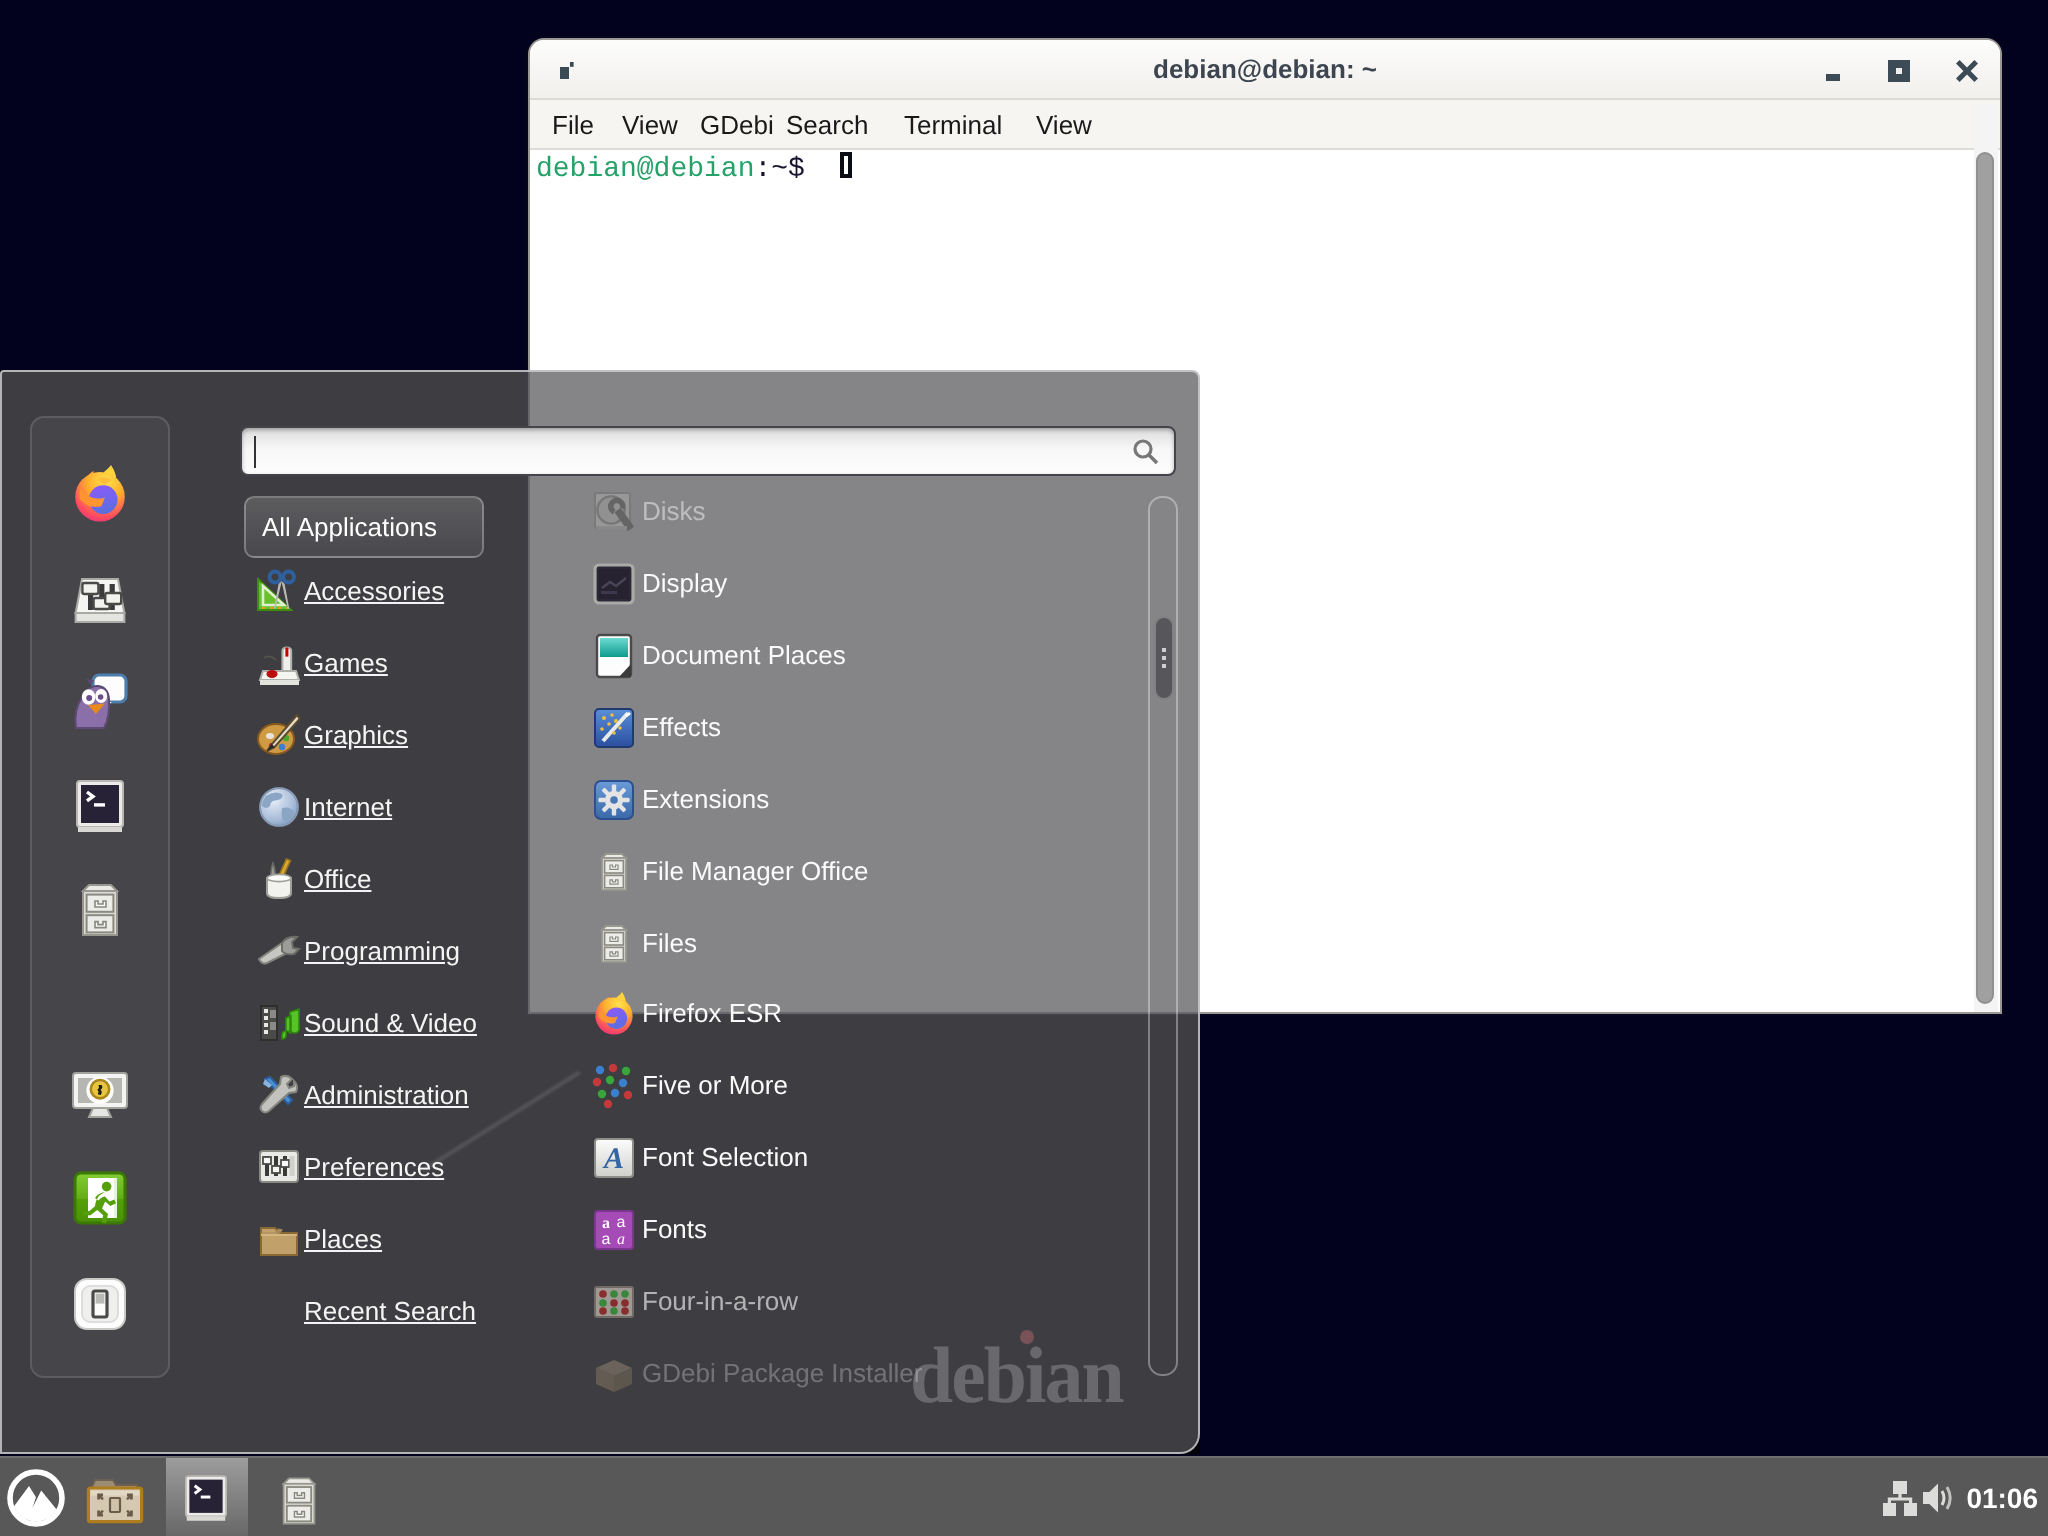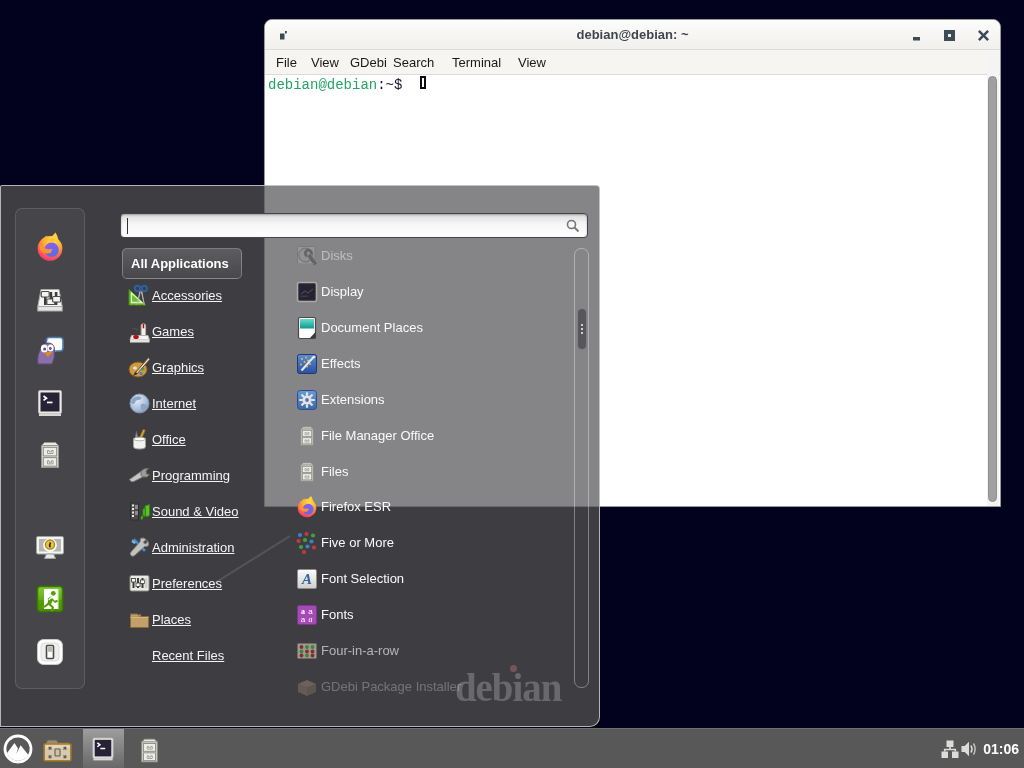--- a/index.html
+++ b/index.html
@@ -28,21 +28,21 @@
 
 .wbtn { position:absolute; top:9px; }
 
 
 #menu { left:0px; top:185px; width:600px; height:542px; background:rgba(86,86,90,0.72); border:1px solid rgba(210,210,212,0.8); border-radius:2px 4px 10px 0; }
 #sidebar { left:14px; top:22px; width:70px; height:481px; border:1px solid rgba(255,255,255,0.13); background:rgba(255,255,255,0.045); border-radius:7px; }
 .sicon { position:absolute; left:33px; width:32px; height:32px; }
 #search { left:119px; top:27px; width:468px; height:25px; background:linear-gradient(#dcdcdc,#f7f7f7 45%,#fdfdfd); border:1px solid #44444a; border-radius:4px; box-shadow:inset 0 1px 2px rgba(0,0,0,0.3); }
 #scursor { left:6px; top:4px; width:1px; height:16px; background:#333; }
 #allapps { left:121px; top:62px; width:120px; height:31px; background:linear-gradient(rgba(255,255,255,0.16),rgba(255,255,255,0.06)); border:1px solid rgba(255,255,255,0.28); border-radius:5px; }
-#allapps span { position:absolute; left:8px; top:7px; font-size:13px; color:#fff;font-weight:bold; }
+#allapps span { position:absolute; left:8px; top:7px; font-size:13px; color:#fff; }
 .cat { position:absolute; left:127px; height:24px; }
 .cat .ci { position:absolute; left:0; top:0; width:23px; height:23px; }
 .cat .cl { position:absolute; left:24px; top:4px; font-size:13px; color:#f4f4f4; white-space:nowrap;text-decoration:underline; }
 .app { position:absolute; left:294px; height:24px; }
 .app .ai { position:absolute; left:0; top:0; width:24px; height:24px; }
 .app .al { position:absolute; left:26px; top:4px; font-size:13px; color:#fafafa; white-space:nowrap; }
 #mscroll-track { left:573px; top:62px; width:15px; height:440px; border:1px solid rgba(255,255,255,0.35); border-radius:7px; }
 #mscroll { left:575.5px; top:122px; width:10px; height:42px; background:#57575b; border:1px solid rgba(255,255,255,0.25); border-radius:5px; }
 #mscroll .dots { position:absolute; left:3px; top:15px; width:2px; height:2px; background:#cfcfcf; box-shadow:0 4px 0 #cfcfcf, 0 8px 0 #cfcfcf; }
 
@@ -297,21 +297,21 @@
     </div>
 <div class="cat" style="top:422px">
       <svg class="ci" width="23" height="23" viewBox="0 0 23 23">
         <path d="M2.5 6 h7 l2 2.5 h9 v11 h-18 z" fill="#c2a06a" stroke="#8a6a34" stroke-width="1"></path>
         <path d="M2.5 10 h18 v-1 h-18 z" fill="#d4b67e"></path>
         <path d="M2.5 8.8 h9.5 l1.5 -2 l-2.5 -0.5 l-1.5 2 h-7 z" fill="#a8895a"></path>
       </svg>
       <span class="cl">Places</span>
     </div>
 <div class="cat" style="top:458px">
-      <span class="cl">Recent Files</span>
+      <span class="cl">Recent Search</span>
     </div>
 
   <div class="app" style="top:58px">
       <svg class="ai" width="24" height="24" viewBox="0 0 24 24">
         <g opacity="0.8">
           <rect x="2.5" y="2.5" width="17.5" height="17.5" rx="1" fill="#9c9c9c" stroke="#787878" stroke-width="1"></rect>
           <circle cx="10.5" cy="11" r="6.8" fill="#949494" stroke="#747474" stroke-width="1.2"></circle>
           <line x1="13.8" y1="11" x2="20.5" y2="20.5" stroke="#5e5e5e" stroke-width="3.8"></line>
           <circle cx="13.4" cy="9.2" r="3" fill="none" stroke="#5e5e5e" stroke-width="2.8" stroke-dasharray="13.5 5.4" transform="rotate(115 13.4 9.2)"></circle>
           <rect x="3.5" y="19" width="15" height="1.6" fill="#8a8a8a"></rect>

